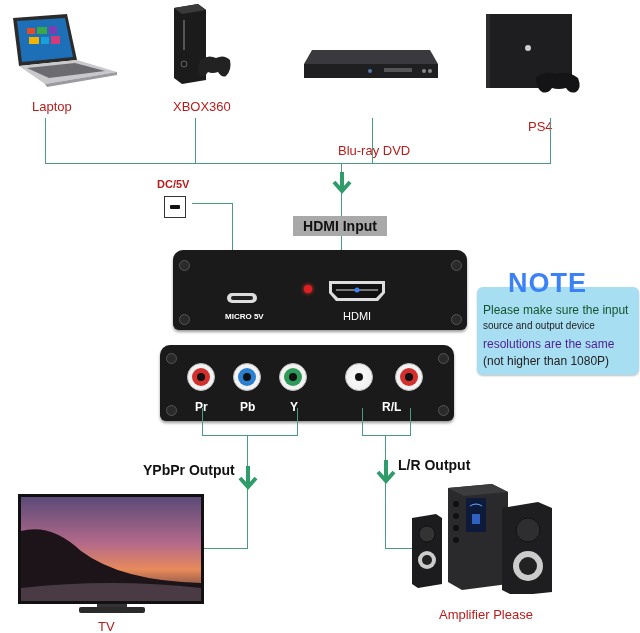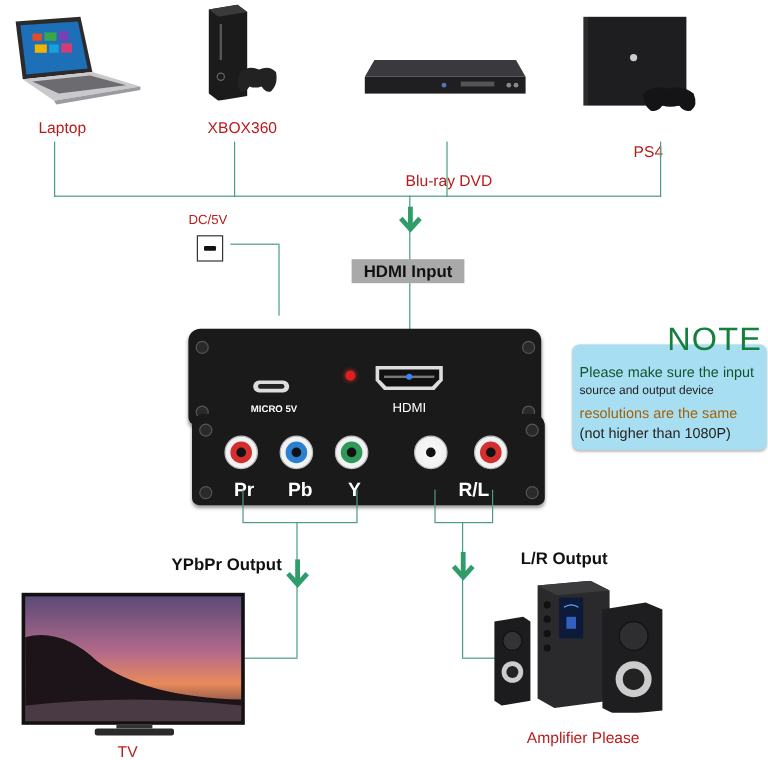--- a/index.html
+++ b/index.html
@@ -6,21 +6,21 @@
   body { width:640px; height:633px; position:relative; overflow:hidden; font-family:"Liberation Sans", sans-serif; }
   .abs { position:absolute; }
   .line { position:absolute; background:#4a9b80; }
   .lbl { position:absolute; font-size:13px; color:#b91c1c; white-space:nowrap; }
   .blbl { position:absolute; font-size:14px; font-weight:bold; color:#111; white-space:nowrap; }
   .box { position:absolute; background:#1a1a1a; border-radius:6px; box-shadow: 0 2px 3px rgba(0,0,0,0.4); }
   .screw { position:absolute; width:9px; height:9px; border-radius:50%; background:#2a2a2a; border:1px solid #555; }
   .jack { position:absolute; width:26px; height:26px; border-radius:50%; background:#f2f2f2; border:1px solid #bbb; }
   .jack .ring { position:absolute; left:4px; top:4px; width:18px; height:18px; border-radius:50%; }
   .jack .hole { position:absolute; left:9px; top:9px; width:8px; height:8px; border-radius:50%; background:#111; }
-  .wlbl { position:absolute; color:#fff; font-size:16px; font-weight:bold; white-space:nowrap; }
+  .wlbl { position:absolute; color:#fff; font-size:12px; font-weight:bold; white-space:nowrap; }
 </style>
 </head>
 <body>
 
 <div class="abs" style="left:5px;top:10px;width:115px;height:80px;">
   <svg width="115" height="80" viewBox="0 0 115 80">
     <polygon points="8,8 62,4 72,50 14,56" fill="#2b2b2b"></polygon>
     <polygon points="12,11 60,8 68,47 17,52" fill="#1d6fb8"></polygon>
     <rect x="22" y="18" width="8" height="6" fill="#e14d2a"></rect>
       <rect x="32" y="17" width="10" height="7" fill="#38a84a"></rect>
@@ -75,30 +75,30 @@
 <div class="line" style="left:45px;top:163px;width:506px;height:1px;"></div>
 <div class="line" style="left:341px;top:163px;width:1px;height:130px;"></div>
 
 <div class="abs" style="left:332px;top:172px;width:20px;height:22px;">
   <svg width="20" height="22" viewBox="0 0 20 22">
       <rect x="8" y="0" width="4" height="18" fill="#2e9d6a"></rect>
       <polyline points="2,10 10,19 18,10" fill="none" stroke="#2e9d6a" stroke-width="4"></polyline>
     </svg>
 </div>
 
-<div class="lbl" style="left:157px;top:178px;font-size:11px;">DC/5V</div>
+<div class="lbl" style="left:157px;top:178px;font-size:11px;font-weight:bold;">DC/5V</div>
 <div class="abs" style="left:164px;top:196px;width:20px;height:20px;border:1px solid #333;background:#fff;">
   <div style="position:absolute;left:5px;top:8px;width:10px;height:4px;background:#111;border-radius:1px;"></div>
 </div>
 <div class="line" style="left:192px;top:203px;width:40px;height:1px;"></div>
 <div class="line" style="left:232px;top:203px;width:1px;height:60px;"></div>
 
 <div class="abs" style="left:293px;top:216px;width:94px;height:20px;background:#a9a9a9;color:#111;font-weight:bold;font-size:14px;text-align:center;line-height:20px;">HDMI Input</div>
 
-<div class="box" style="left:157px;top:250px;width:294px;height:80px;border-radius:10px 10px 6px 6px;margin-top:24px;">
+<div class="box" style="left:173px;top:250px;width:294px;height:80px;border-radius:10px 10px 6px 6px;">
   <div class="screw" style="left:6px;top:10px;"></div>
   <div class="screw" style="left:278px;top:10px;"></div>
   <div class="screw" style="left:6px;top:64px;"></div>
   <div class="screw" style="left:278px;top:64px;"></div>
   <div class="abs" style="left:54px;top:43px;width:30px;height:10px;background:#ddd;border-radius:5px;">
     <div style="position:absolute;left:4px;top:3px;width:22px;height:4px;background:#222;border-radius:2px;"></div>
   </div>
   <div class="wlbl" style="left:52px;top:62px;font-size:8px;">MICRO 5V</div>
   <div class="abs" style="left:131px;top:35px;width:8px;height:8px;border-radius:50%;background:#e02020;box-shadow:0 0 4px #f33;"></div>
   <div class="abs" style="left:155px;top:30px;width:58px;height:22px;">
@@ -106,24 +106,24 @@
         <polygon points="1,1 57,1 57,13 50,21 8,21 1,13" fill="#ddd"></polygon>
         <polygon points="4,4 54,4 54,12 48,18 10,18 4,12" fill="#111"></polygon>
         <rect x="8" y="9" width="42" height="2" fill="#777"></rect>
         <circle cx="29" cy="10" r="2.5" fill="#3b82f6"></circle>
       </svg>
   </div>
   <div class="wlbl" style="left:170px;top:60px;font-size:11px;font-weight:normal;">HDMI</div>
 </div>
 
 <div class="abs" style="left:477px;top:287px;width:162px;height:88px;background:#a8def2;border-radius:6px;box-shadow:0 1px 2px rgba(0,0,0,0.25);"></div>
-<div class="abs" style="left:508px;top:268px;font-size:27px;font-weight:400;color:#15803d;letter-spacing:1px;margin-left:48px;">NOTE</div>
+<div class="abs" style="left:508px;top:268px;font-size:27px;font-weight:700;color:#3b82f6;letter-spacing:1px;">NOTE</div>
 <div class="abs" style="left:483px;top:303px;font-size:12px;color:#14532d;white-space:nowrap;">Please make sure the input</div>
 <div class="abs" style="left:483px;top:320px;font-size:10px;color:#222;white-space:nowrap;">source and output device</div>
-<div class="abs" style="left:483px;top:337px;font-size:12px;color:#a16207;white-space:nowrap;">resolutions are the same</div>
+<div class="abs" style="left:483px;top:337px;font-size:12px;color:#4c1d95;white-space:nowrap;">resolutions are the same</div>
 <div class="abs" style="left:483px;top:354px;font-size:12px;color:#222;white-space:nowrap;text-align:center;">(not higher than 1080P)</div>
 
 <div class="box" style="left:160px;top:345px;width:294px;height:76px;border-radius:10px 10px 6px 6px;">
   <div class="screw" style="left:6px;top:8px;"></div>
   <div class="screw" style="left:278px;top:8px;"></div>
   <div class="screw" style="left:6px;top:60px;"></div>
   <div class="screw" style="left:278px;top:60px;"></div>
 
   <div class="jack" style="left:27px;top:18px;">
       <div class="ring" style="background:#d32f2f;"></div>
@@ -170,21 +170,21 @@
 <div class="line" style="left:385px;top:435px;width:1px;height:113px;"></div>
 <div class="line" style="left:385px;top:548px;width:28px;height:1px;"></div>
 <div class="abs" style="left:376px;top:460px;width:20px;height:24px;">
   <svg width="20" height="24" viewBox="0 0 20 24">
       <rect x="8" y="0" width="4" height="20" fill="#2e9d6a"></rect>
       <polyline points="2,12 10,21 18,12" fill="none" stroke="#2e9d6a" stroke-width="4"></polyline>
     </svg>
 </div>
 
 <div class="blbl" style="left:143px;top:462px;">YPbPr Output</div>
-<div class="blbl" style="left:398px;top:457px;margin-left:36px;">L/R Output</div>
+<div class="blbl" style="left:398px;top:457px;">L/R Output</div>
 
 <div class="abs" style="left:17px;top:493px;width:190px;height:122px;">
   <svg width="190" height="122" viewBox="0 0 190 122">
     <defs>
       <linearGradient id="sky" x1="0" y1="0" x2="0" y2="1">
         <stop offset="0" stop-color="#5b4a78"></stop>
           <stop offset="0.45" stop-color="#b46a8a"></stop>
           <stop offset="0.7" stop-color="#e88a5a"></stop>
           <stop offset="1" stop-color="#3a2a3a"></stop>
       </linearGradient>

